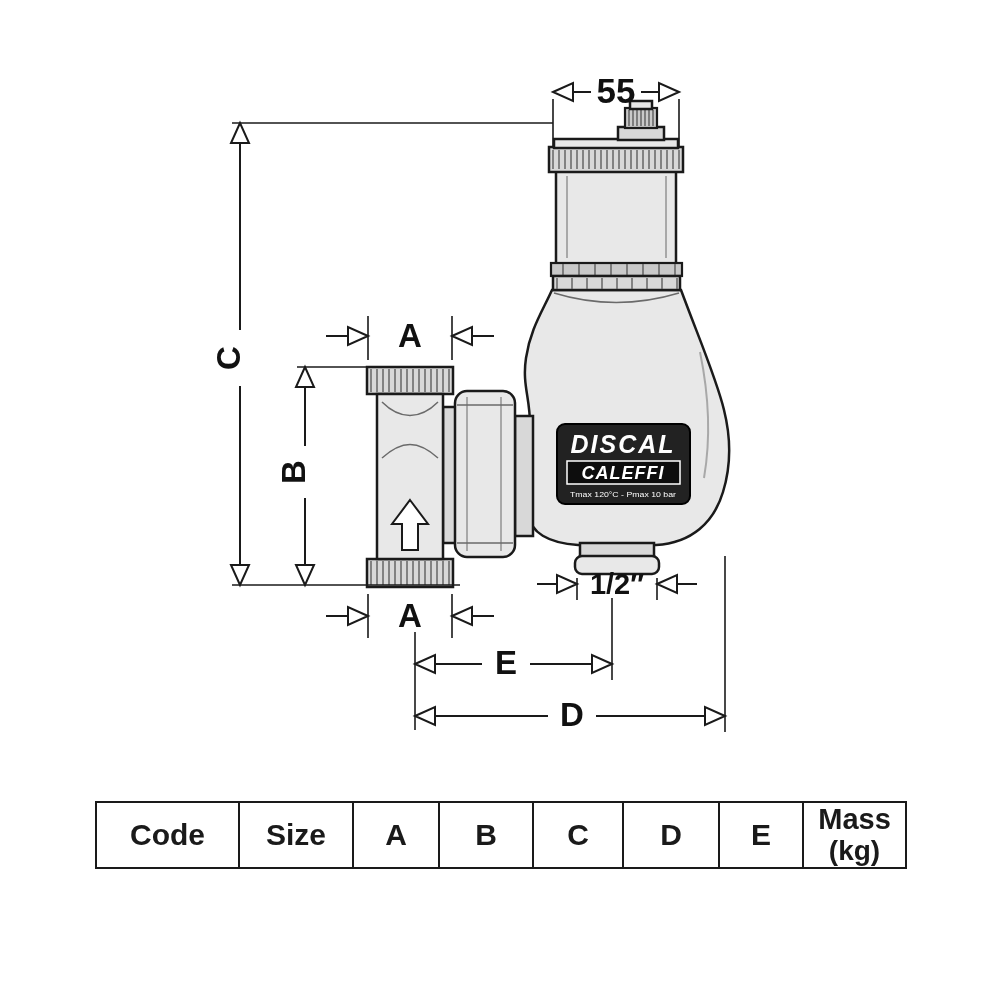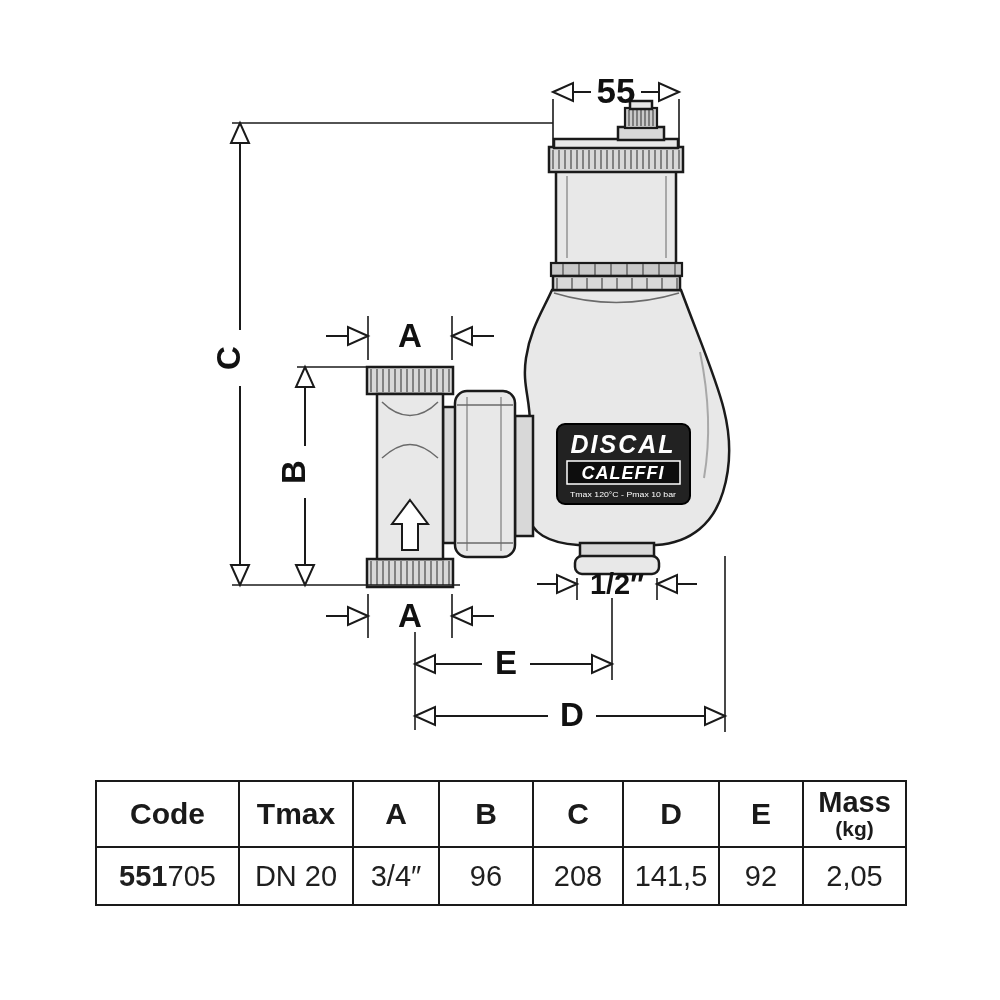--- a/index.html
+++ b/index.html
@@ -22,28 +22,28 @@
   .arrow{fill:#ffffff;stroke:#1a1a1a;stroke-width:2;stroke-linejoin:miter;}
   .dim-label{font:bold 33px "Liberation Sans",sans-serif;fill:#111;text-anchor:middle;}
   .dim-label-lg{font:bold 35px "Liberation Sans",sans-serif;fill:#111;text-anchor:middle;}
   .dim-label-sm{font:bold 29px "Liberation Sans",sans-serif;fill:#111;text-anchor:middle;}
   .watermark{font:bold 60px "DejaVu Sans",sans-serif;fill:#bdbdbd;opacity:.55;text-anchor:middle;}
   .brand-big{font:italic bold 25px "Liberation Sans",sans-serif;fill:#fff;text-anchor:middle;letter-spacing:2px;}
   .brand-box-txt{font:italic bold 18px "Liberation Sans",sans-serif;fill:#fff;text-anchor:middle;letter-spacing:1px;}
   .brand-small{font:7.5px "Liberation Sans",sans-serif;fill:#fff;text-anchor:middle;}
 
   
-  .table-wrap{position:absolute;left:95px;top:780px;width:810px;}
+  .table-wrap{position:absolute;left:95px;top:801px;width:810px;}
   table{border-collapse:collapse;width:100%;table-layout:fixed;}
   th,td{border:2.4px solid #1a1a1a;text-align:center;vertical-align:middle;background:#fff;}
   th{font-size:30px;font-weight:bold;height:64px;padding:0;}
   td{font-size:29px;font-weight:normal;height:56px;padding:0;color:#1f1f1f;}
   .mass-head span{display:block;line-height:1.08;}
   .mass-line1{font-size:29px;}
-  .mass-line2{font-size:21px;}
+  .mass-line2{font-size:28px;}
   .code-bold{font-weight:bold;}
 </style>
 </head>
 <body>
 
 <div class="stage">
 
   <svg width="1000" height="762" viewBox="0 0 1000 762">
 
     <text class="watermark" x="487" y="497">ik.pl</text>
@@ -184,42 +184,30 @@
           <col style="width:86px">
           <col style="width:94px">
         <col style="width:90px">
           <col style="width:96px">
           <col style="width:84px">
           <col style="width:103px">
       </colgroup>
       <thead>
         <tr>
           <th>Code</th>
-          <th>Tmax</th>
+          <th>Size</th>
           <th>A</th>
           <th>B</th>
           <th>C</th>
           <th>D</th>
           <th>E</th>
           <th class="mass-head">
             <span class="mass-line1">Mass</span>
             <span class="mass-line2">(kg)</span>
           </th>
         </tr>
       </thead>
       <tbody>
-        <tr>
-          <td>
-            <span class="code-bold">551</span><span>705</span>
-          </td>
-          <td>DN 20</td>
-          <td>3/4″</td>
-          <td>96</td>
-          <td>208</td>
-          <td>141,5</td>
-          <td>92</td>
-          <td>2,05</td>
-        </tr>
       </tbody>
     </table>
   </div>
 
 </div>
 
 </body></html>

